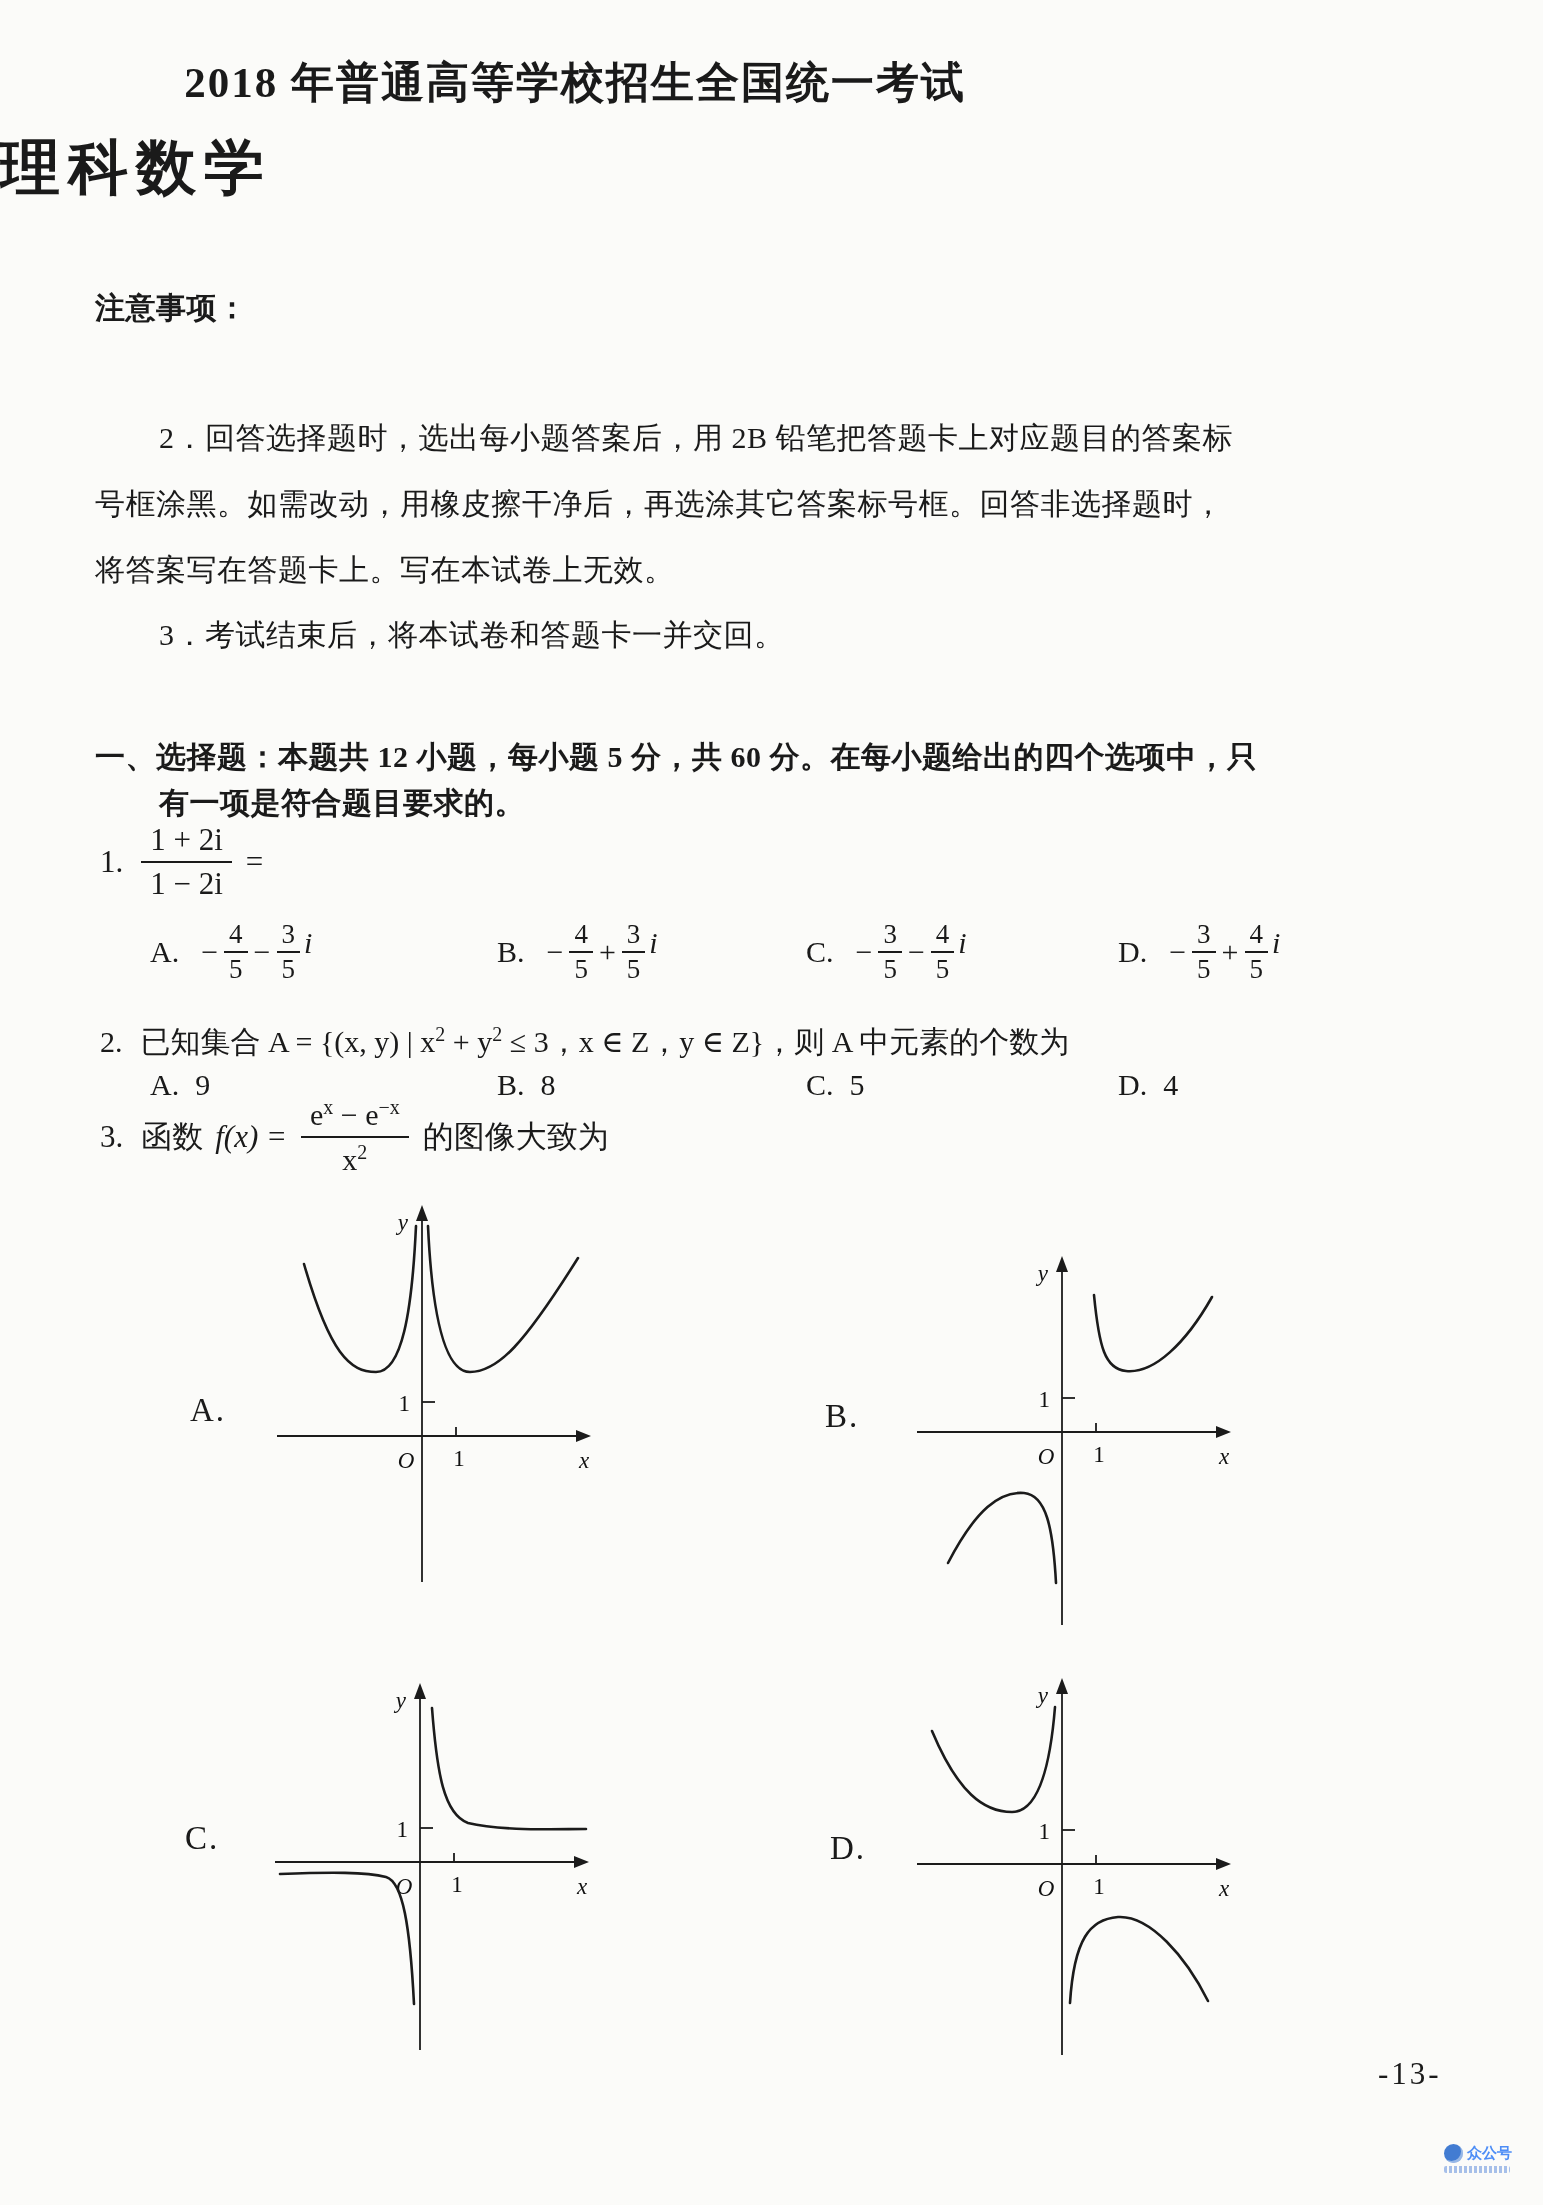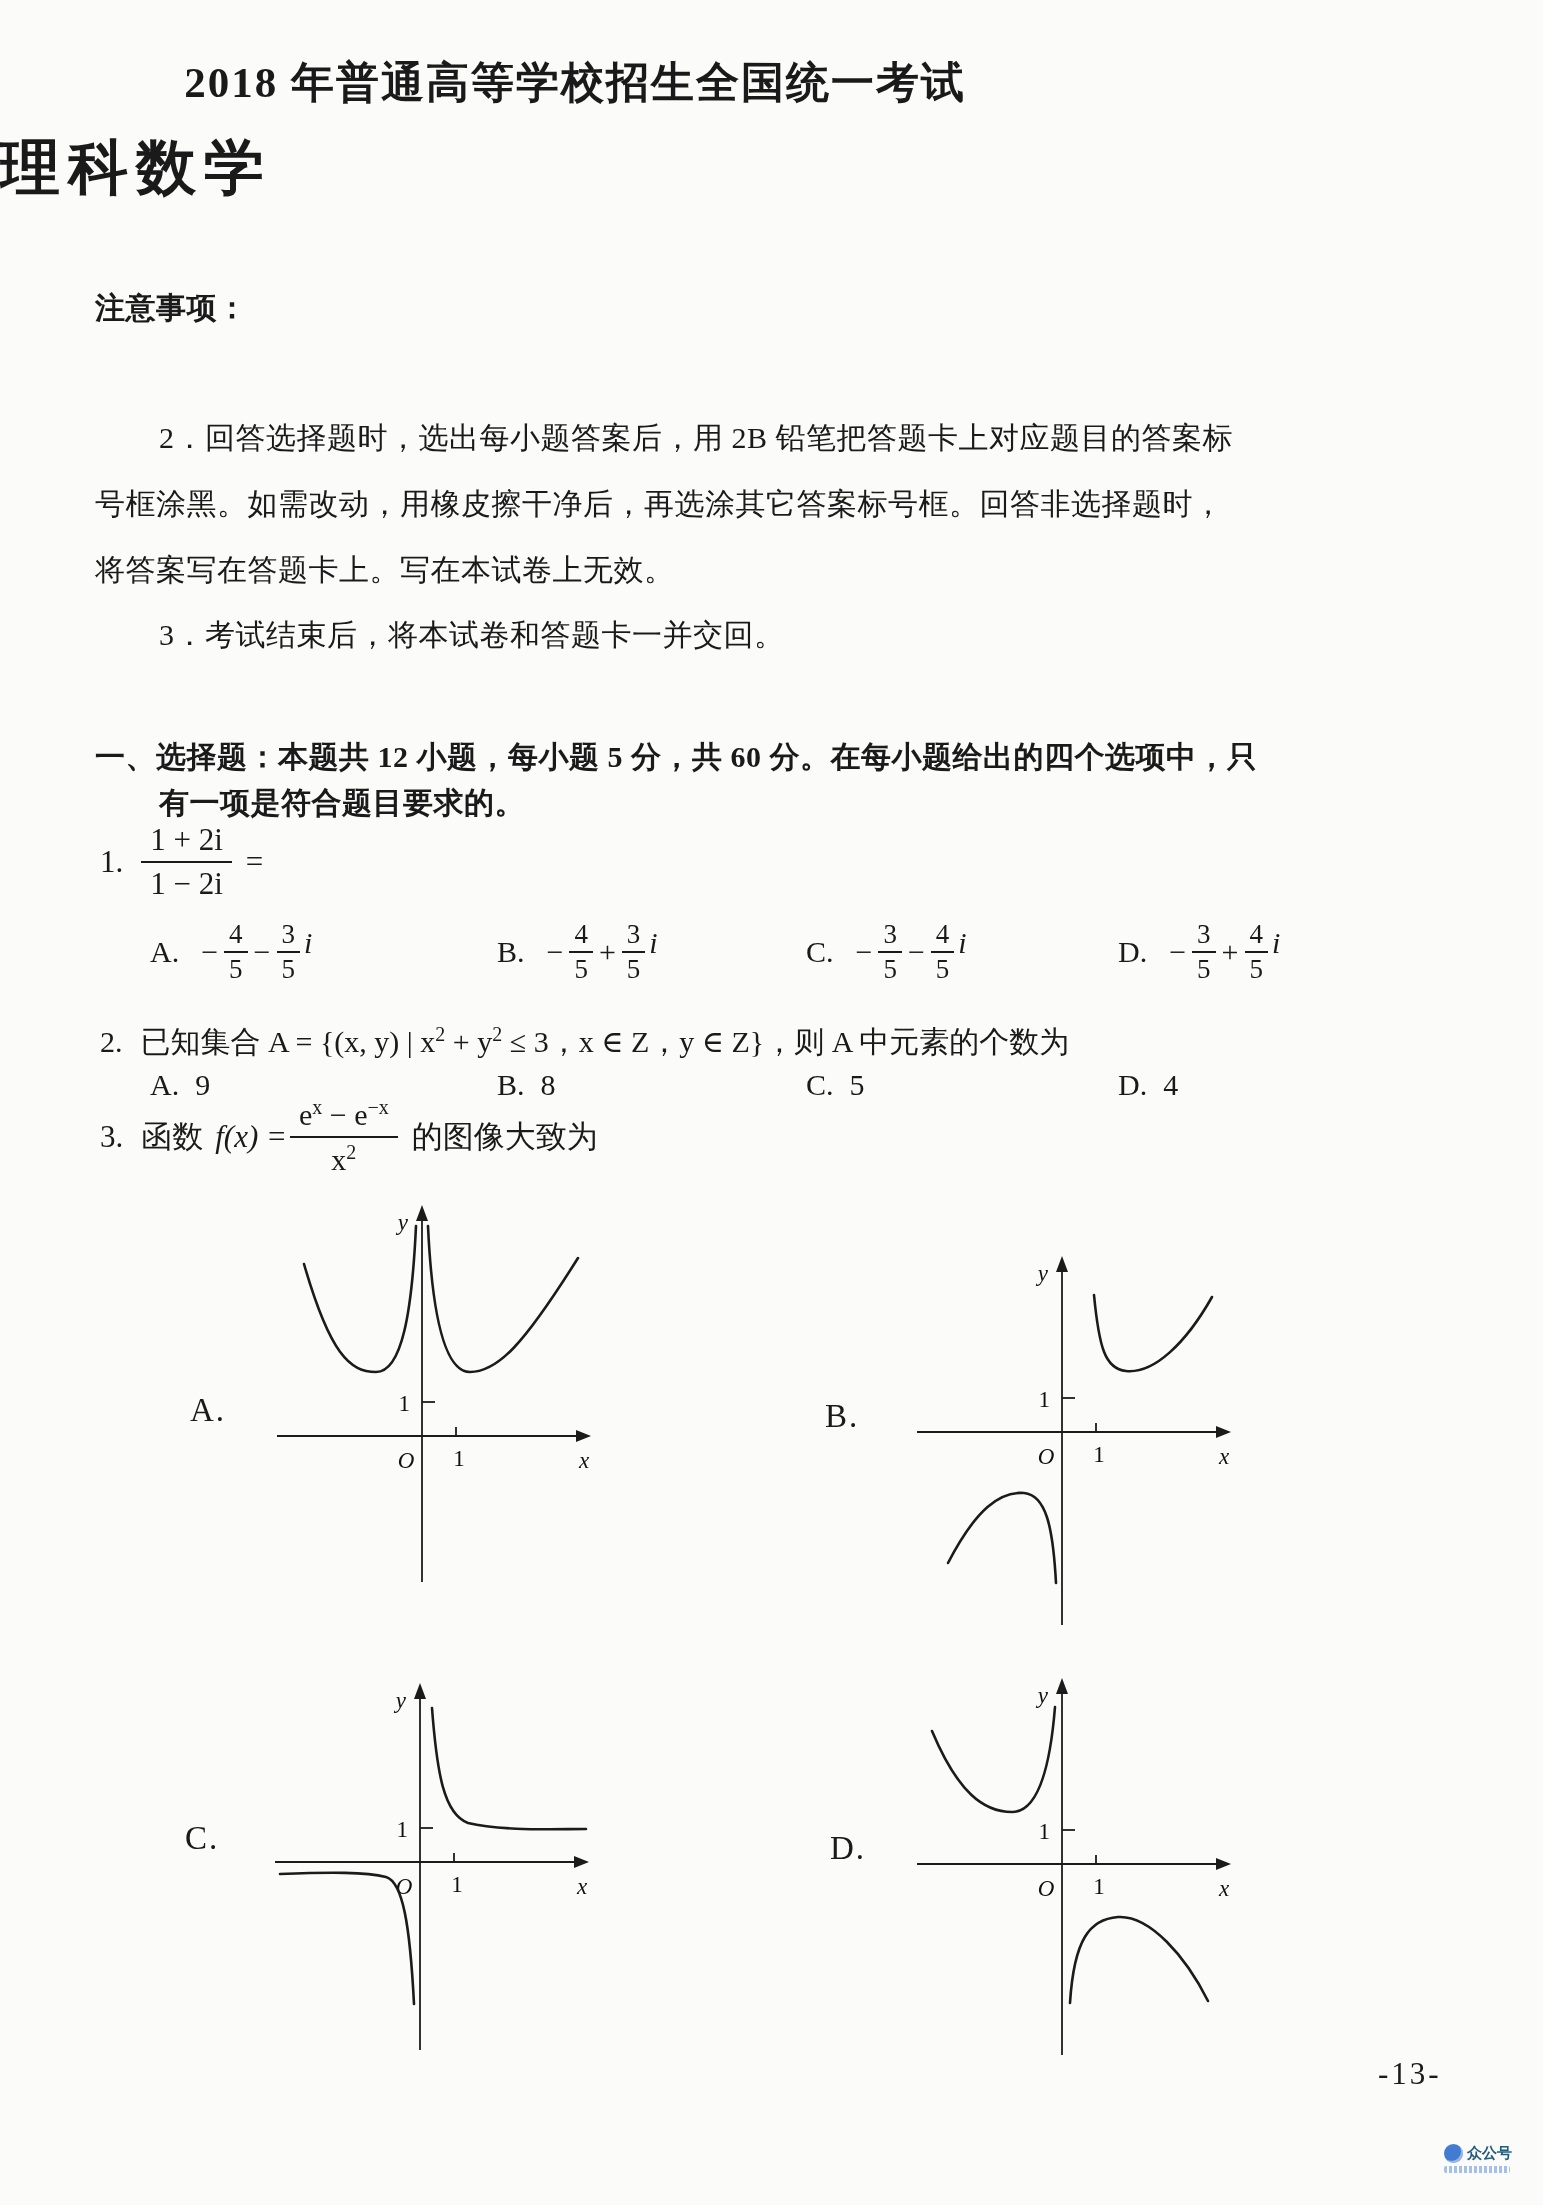--- a/index.html
+++ b/index.html
@@ -33,38 +33,38 @@
   .imag{font-style:italic;margin-left:4px;transform:translateY(-9px);}
   .opt2{position:absolute;display:flex;align-items:baseline;font-size:30px;}
   .opt2 .olabel{margin-right:16px;}
   
   .q2row{position:absolute;left:100px;top:1022px;font-size:30px;white-space:nowrap;}
   .q2row .qnum{margin-right:18px;}
   .q2row sup{font-size:20px;}
   
   .q3row{position:absolute;left:100px;top:1096px;display:flex;align-items:center;font-size:31px;}
   .q3row .lead{margin-right:12px;}
-  .q3row .fx{font-style:italic;margin-right:3px;}
+  .q3row .fx{font-style:italic;margin-right:14px;}
   .q3row .frac{font-size:30px;}
   .q3row sup{font-size:20px;}
   .q3row .suffix{margin-left:14px;}
   
   .glabel{position:absolute;font-size:33px;letter-spacing:2px;}
   svg.graph{position:absolute;overflow:visible;}
   .ax{stroke:#1b1b1b;stroke-width:1.8;}
   .curve{fill:none;stroke:#1b1b1b;stroke-width:2.6;stroke-linecap:round;}
   .ah{fill:#1b1b1b;}
   text.ti{font-family:"Liberation Serif","DejaVu Serif",serif;font-style:italic;font-size:23px;fill:#111;}
   text.tl{font-family:"Liberation Serif","DejaVu Serif",serif;font-size:23px;fill:#111;}
   
   .pageno{position:absolute;left:1378px;top:2056px;font-size:31px;letter-spacing:3px;}
   .wm{position:absolute;left:1444px;top:2144px;opacity:.9;}
   .wm-row{display:flex;align-items:center;gap:4px;}
   .wm-dot{width:19px;height:19px;border-radius:50%;background:#2f6fce;box-shadow:inset -2px -2px 0 rgba(255,255,255,.45);}
-  .wm-text{font-size:15px;color:#0c4a6e;font-weight:700;font-family:"Liberation Sans","DejaVu Sans",sans-serif;}
+  .wm-text{font-size:15px;color:#3b82f6;font-weight:700;font-family:"Liberation Sans","DejaVu Sans",sans-serif;}
   .wm-sub{margin-top:3px;width:66px;height:7px;border-radius:2px;
     background:repeating-linear-gradient(90deg,#9db9e8 0 3px,rgba(0,0,0,0) 3px 5px);}
 </style>
 </head>
 <body>
 
 <div class="page">
 
   <div class="exam-title">2018 年普通高等学校招生全国统一考试</div>
   <div class="exam-subject">理科数学</div>

